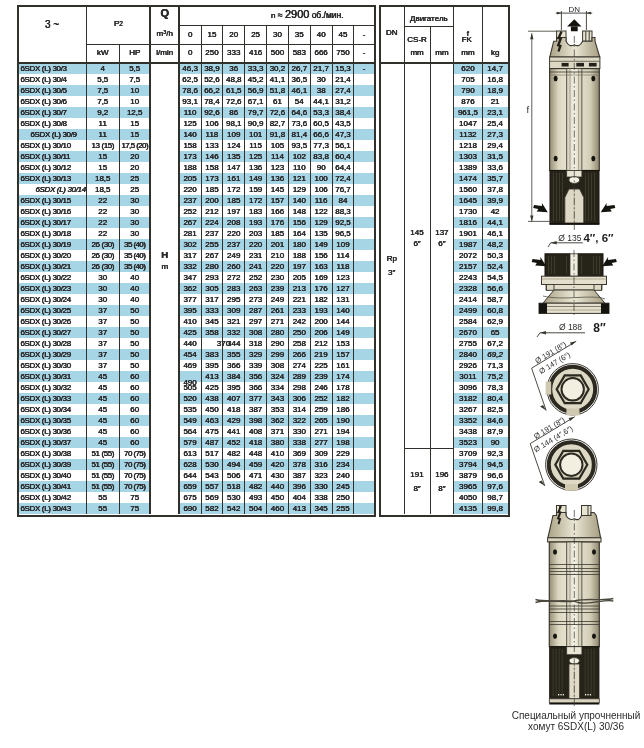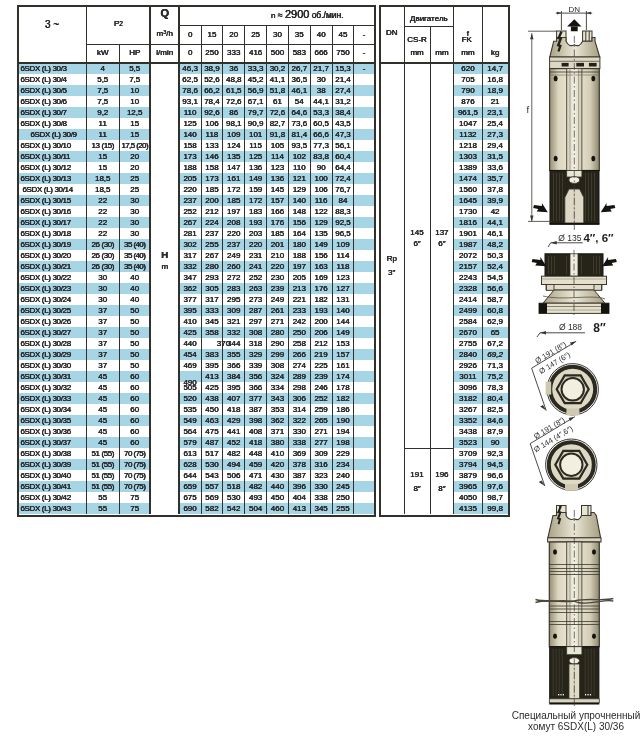--- a/index.html
+++ b/index.html
@@ -218,21 +218,21 @@
 <div class="tx" style="left:201.04px;top:173.40px;width:21.84px;">173</div>
 <div class="tx" style="left:222.88px;top:173.40px;width:21.84px;">161</div>
 <div class="tx" style="left:244.72px;top:173.40px;width:21.84px;">149</div>
 <div class="tx" style="left:266.56px;top:173.40px;width:21.84px;">136</div>
 <div class="tx" style="left:288.40px;top:173.40px;width:21.84px;">121</div>
 <div class="tx" style="left:310.24px;top:173.40px;width:21.84px;">100</div>
 <div class="tx" style="left:332.08px;top:173.40px;width:21.84px;">72,4</div>
 <div class="tx" style="left:453.7px;top:173.40px;width:28.5px;">1474</div>
 <div class="tx" style="left:482.2px;top:173.40px;width:25.9px;">35,7</div>
 
-<div class="tx lx" style="left:17.5px;top:184.40px;width:69.0px;padding-left:5px;letter-spacing:-0.35px;">6SDX (L) 30/14</div>
+<div class="tx lx" style="left:17.5px;top:184.40px;width:69.0px;padding-left:18px;letter-spacing:-0.35px;font-style:italic;">6SDX (L) 30/14</div>
 <div class="tx" style="left:86.5px;top:184.40px;width:32.5px;">18,5</div>
 <div class="tx" style="left:119.0px;top:184.40px;width:31.4px;">25</div>
 <div class="tx" style="left:179.20px;top:184.40px;width:21.84px;">220</div>
 <div class="tx" style="left:201.04px;top:184.40px;width:21.84px;">185</div>
 <div class="tx" style="left:222.88px;top:184.40px;width:21.84px;">172</div>
 <div class="tx" style="left:244.72px;top:184.40px;width:21.84px;">159</div>
 <div class="tx" style="left:266.56px;top:184.40px;width:21.84px;">145</div>
 <div class="tx" style="left:288.40px;top:184.40px;width:21.84px;">129</div>
 <div class="tx" style="left:310.24px;top:184.40px;width:21.84px;">106</div>
 <div class="tx" style="left:332.08px;top:184.40px;width:21.84px;">76,7</div>

